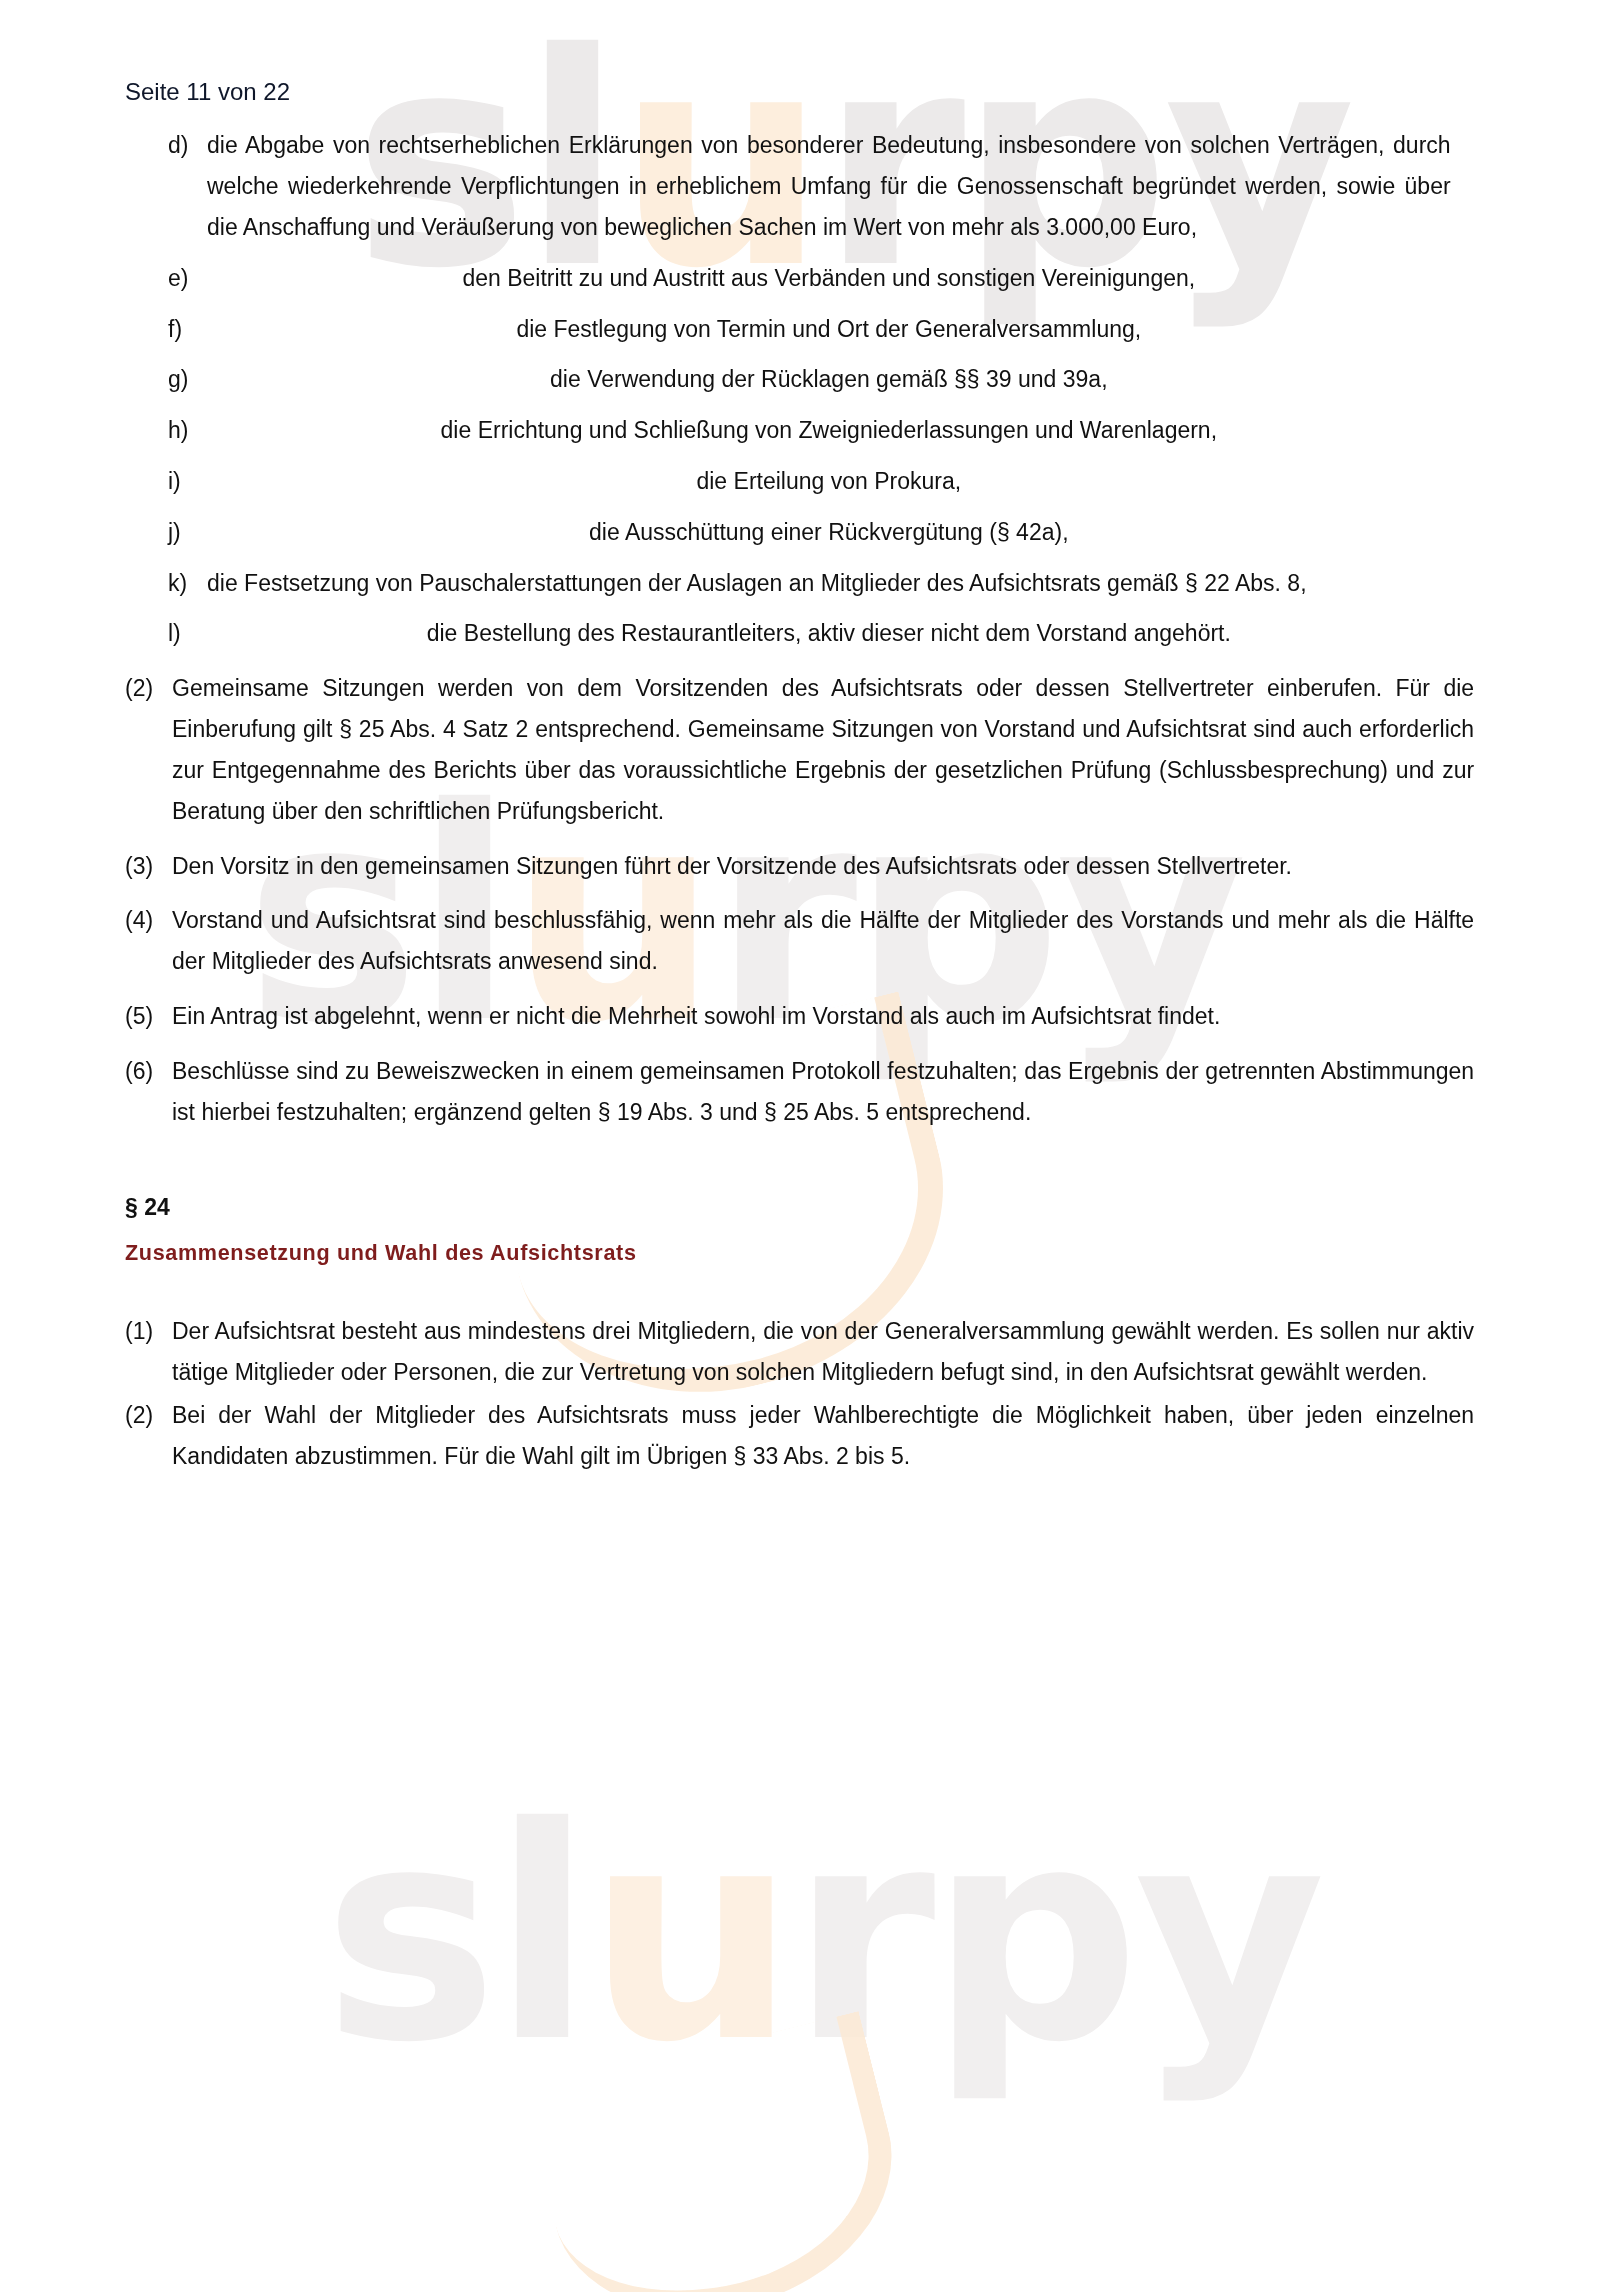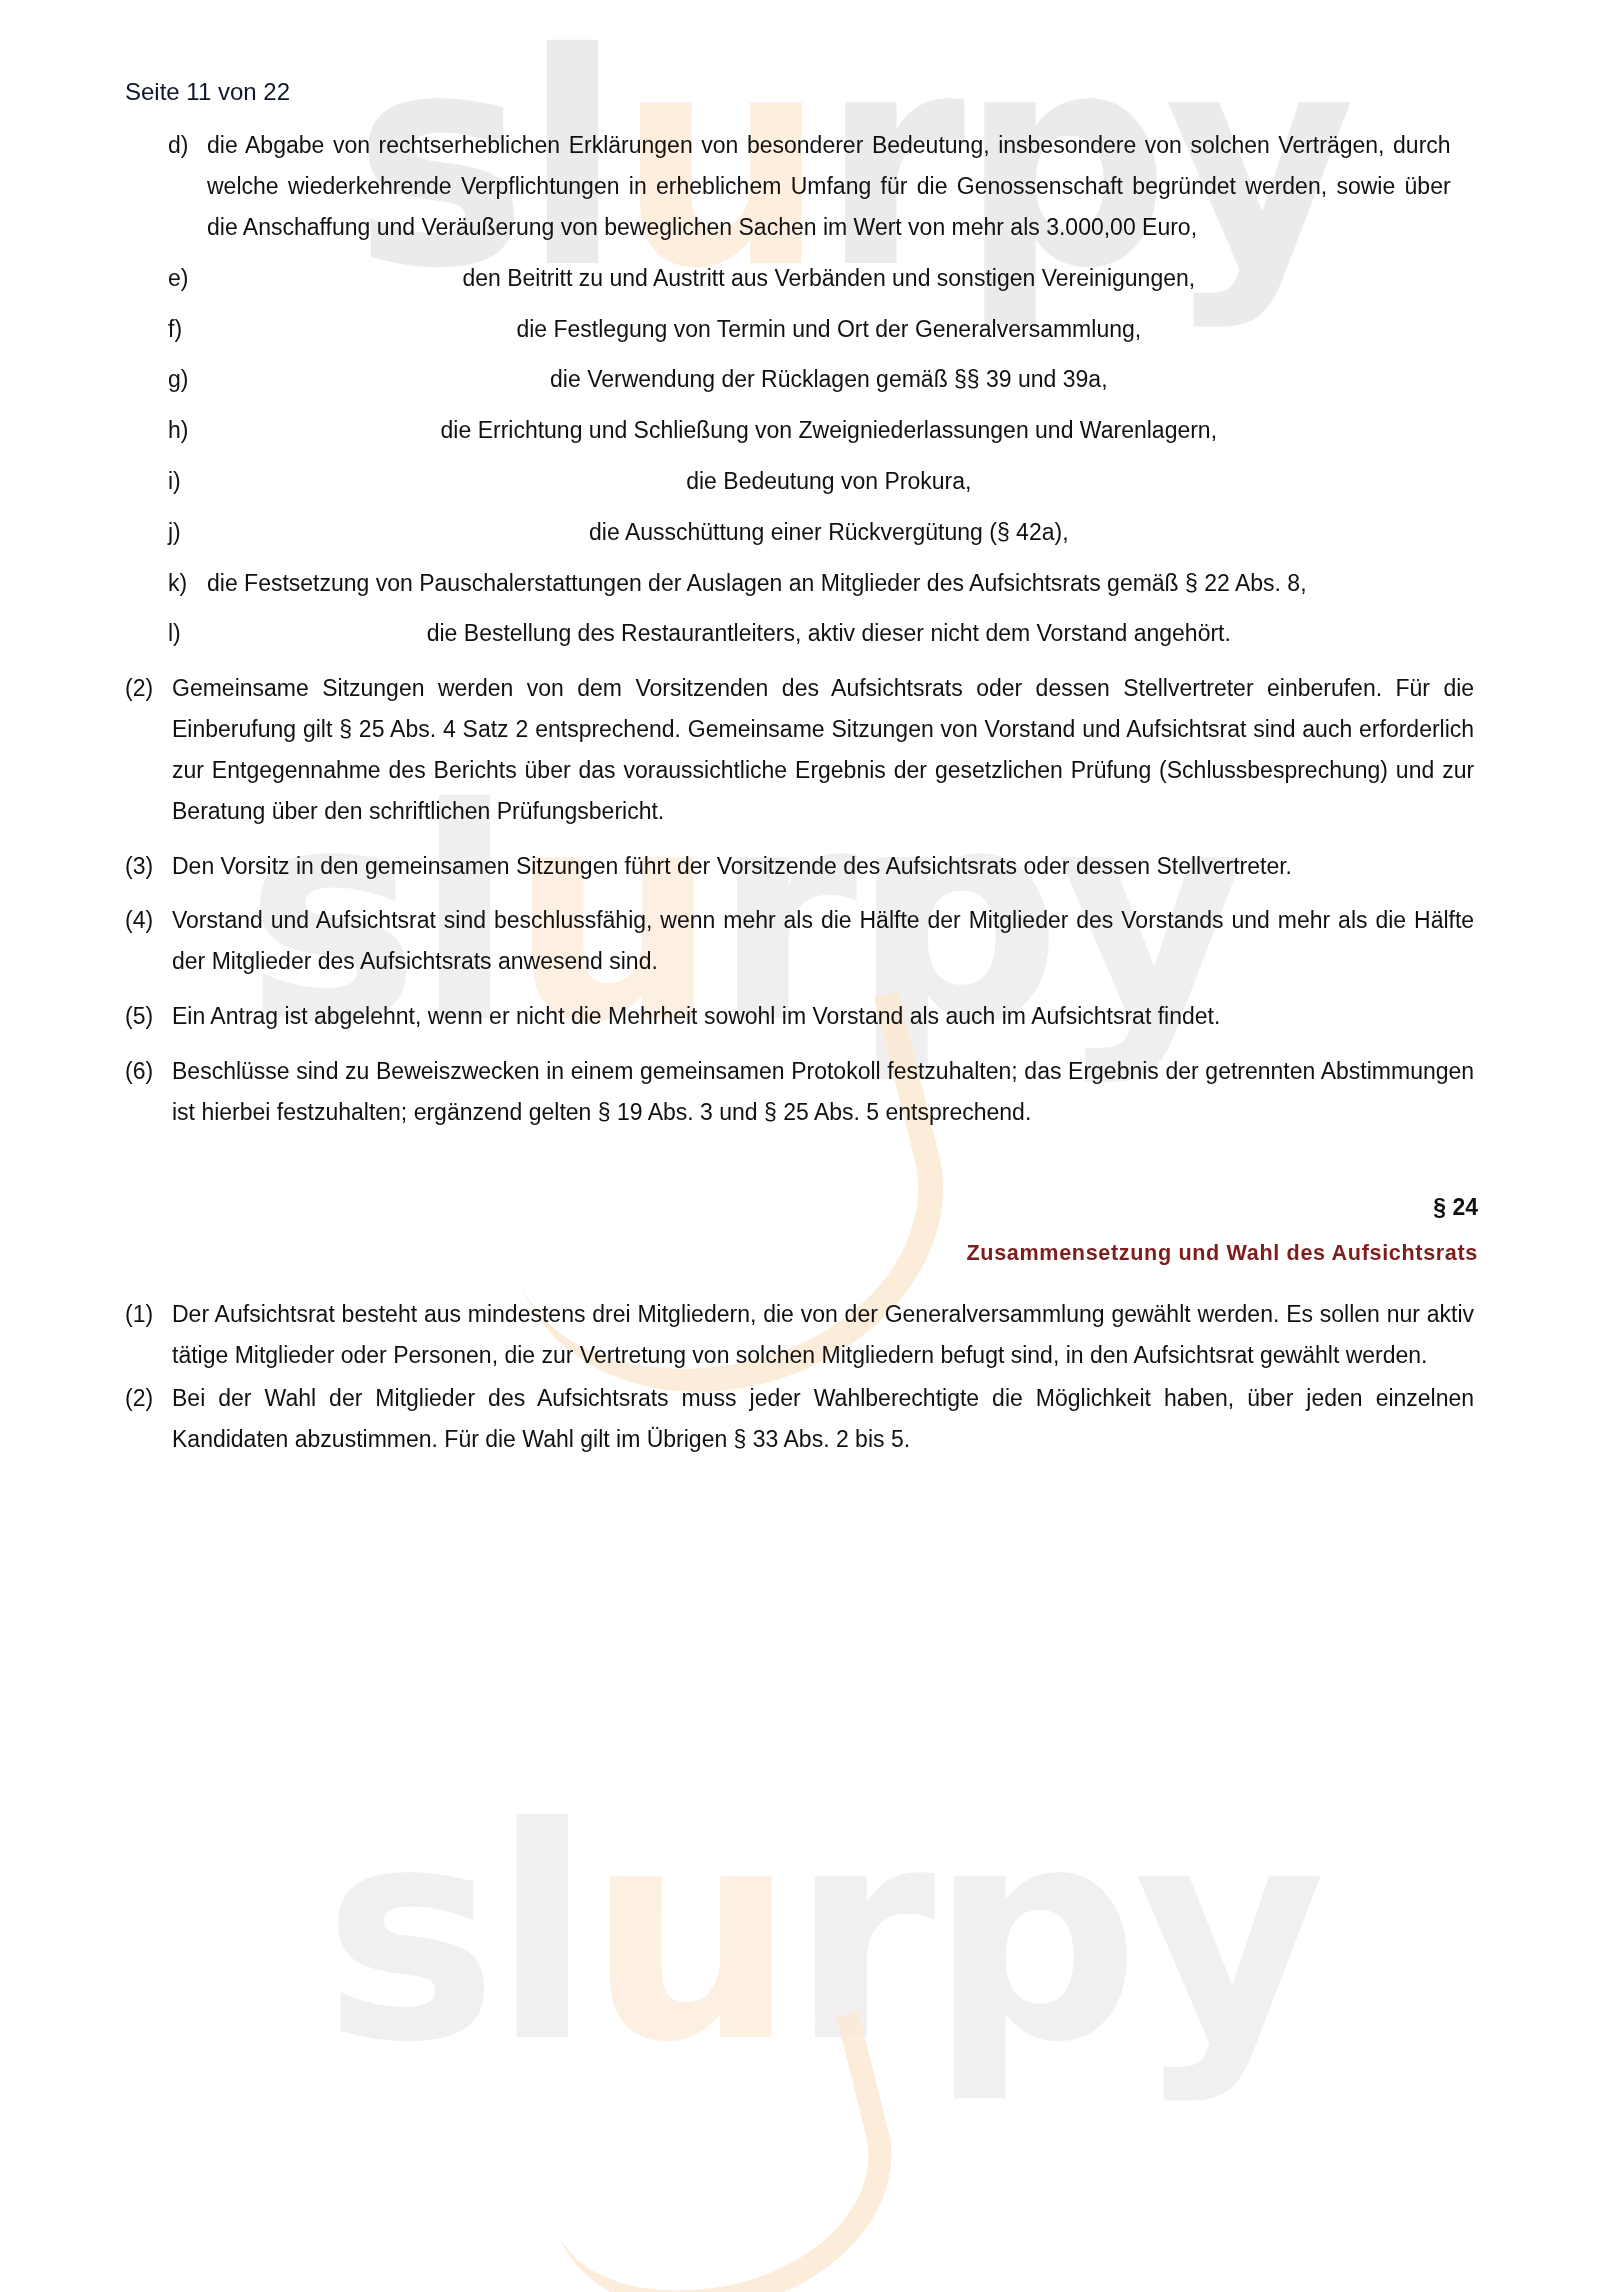--- a/index.html
+++ b/index.html
@@ -147,22 +147,22 @@
     flex: 1 1 auto;
     text-align: justify;
     text-justify: inter-word;
     padding-right: 27.4px;
   }
   .subitem-text.nojust { text-align: center; }
 
   
   .section-head {
     margin-top: 55px;
-    margin-bottom: 22px;
-    text-align: right;
+    margin-bottom: 39px;
+    text-align: left;
   }
   .section-num {
     font-size: 23px;
     font-weight: 700;
     color: #111111;
     line-height: 39px;
   }
   .section-title {
     font-size: 21.6px;
     font-weight: 700;
@@ -213,21 +213,21 @@
           <span class="subitem-text nojust">die Verwendung der Rücklagen gemäß §§ 39 und 39a,</span>
         </div>
 
         <div class="subitem">
           <span class="subitem-marker">h)</span>
           <span class="subitem-text nojust">die Errichtung und Schließung von Zweigniederlassungen und Warenlagern,</span>
         </div>
 
         <div class="subitem">
           <span class="subitem-marker">i)</span>
-          <span class="subitem-text nojust">die Bedeutung von Prokura,</span>
+          <span class="subitem-text nojust">die Erteilung von Prokura,</span>
         </div>
 
         <div class="subitem">
           <span class="subitem-marker">j)</span>
           <span class="subitem-text nojust">die Ausschüttung einer Rückvergütung (§ 42a),</span>
         </div>
 
         <div class="subitem">
           <span class="subitem-marker">k)</span>
           <span class="subitem-text">die Festsetzung von Pauschalerstattungen der Auslagen an Mitglieder des Aufsichtsrats gemäß § 22 Abs. 8,</span>

